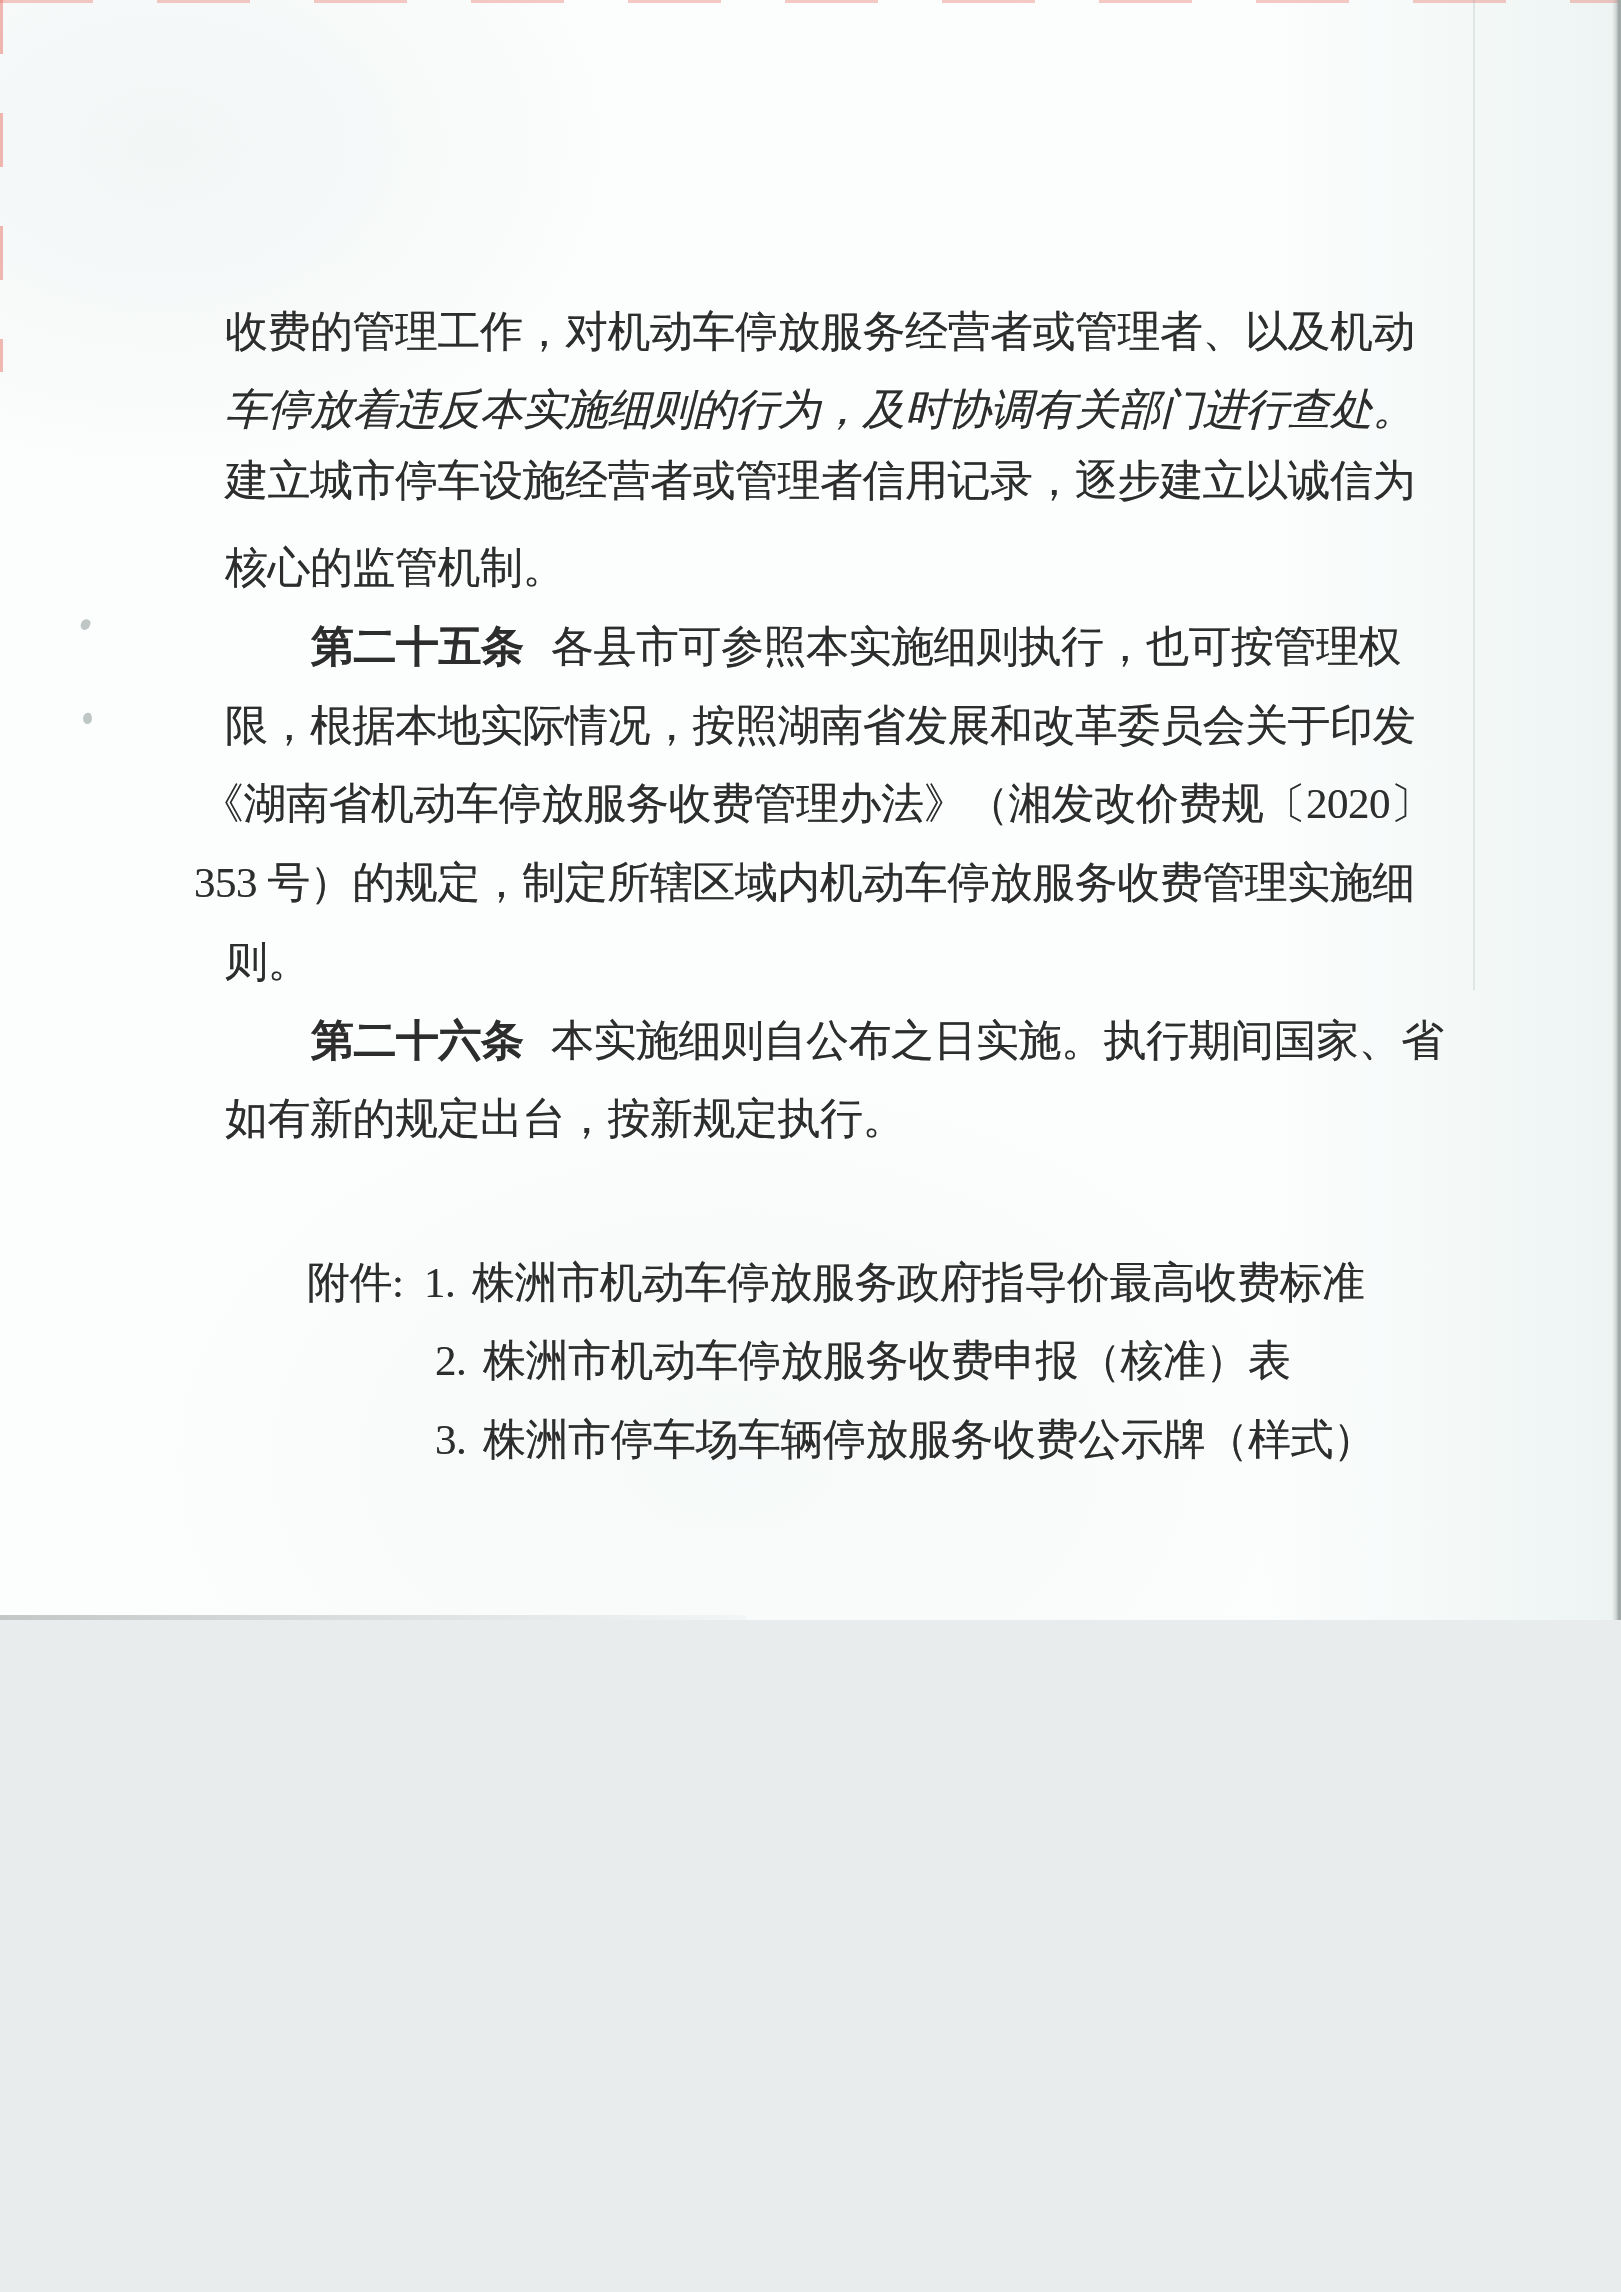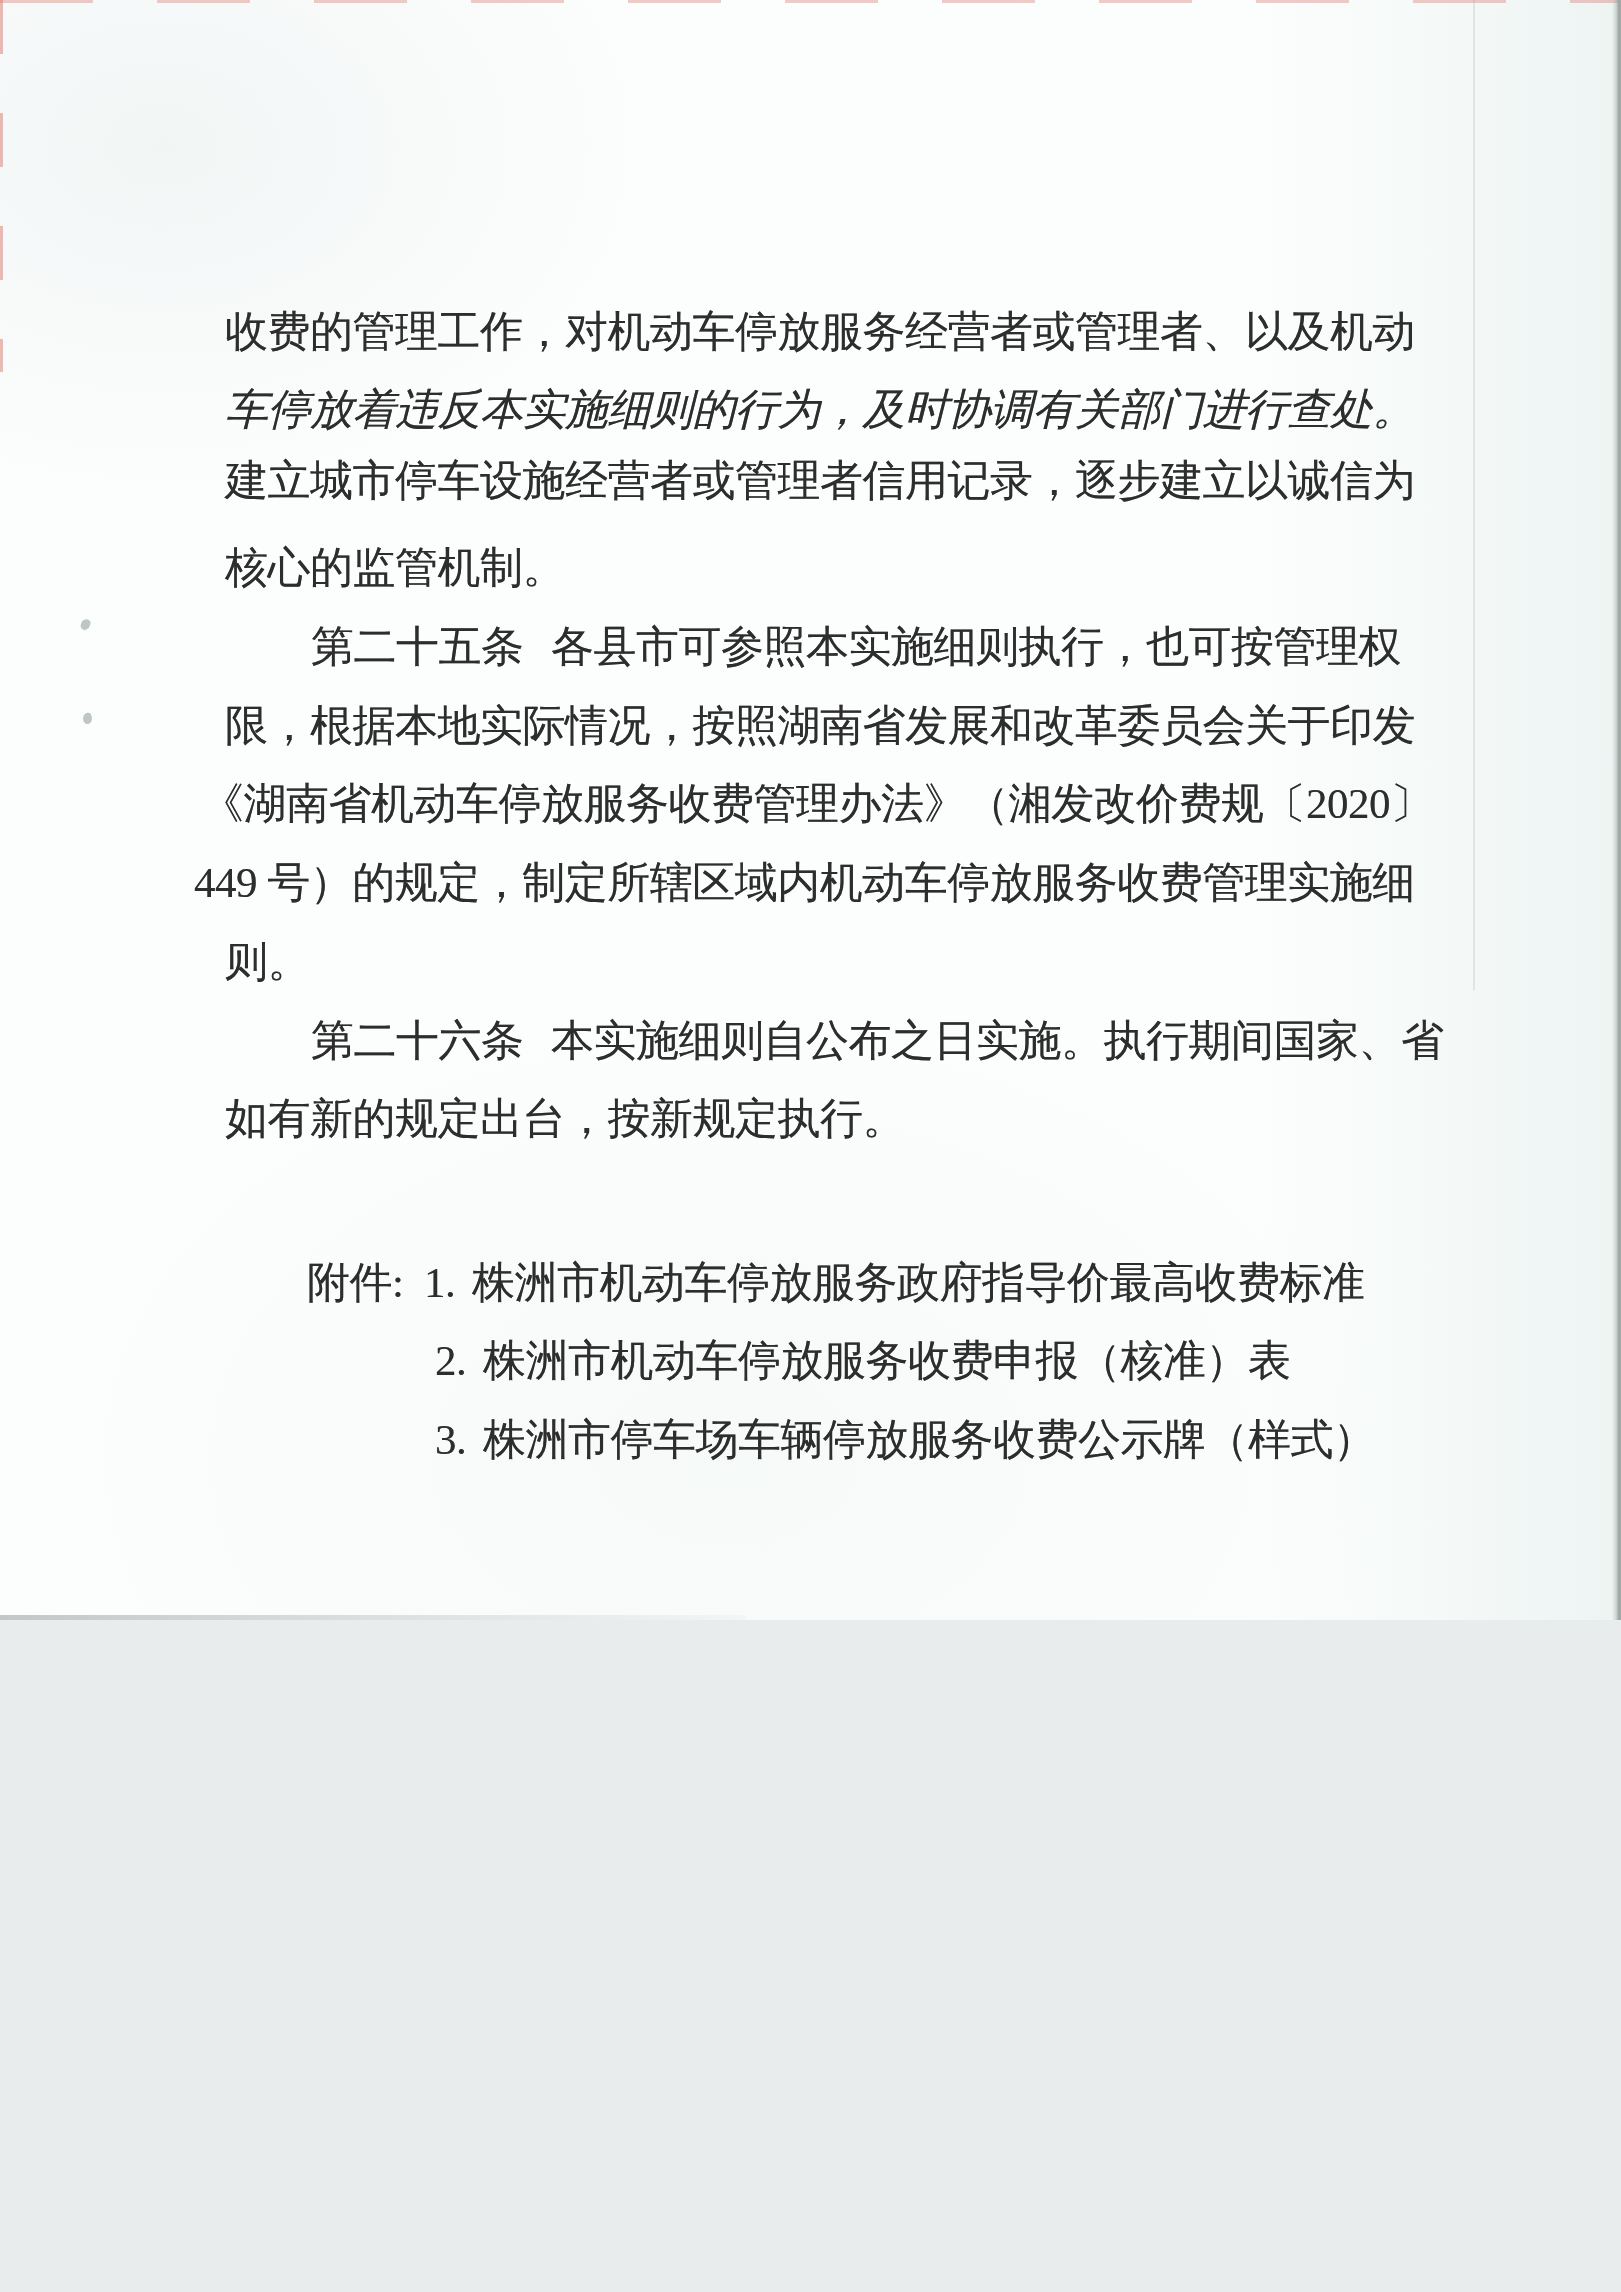--- a/index.html
+++ b/index.html
@@ -72,21 +72,21 @@
   .l7  { top: 765px; left: 201px; }
   .l8  { top: 844px; left: 194px; }
   .l9  { top: 923px; }
   .l10 { top: 1002px; padding-left: 86px; }
   .l11 { top: 1080px; text-align: right; }
 
   .att1 { top: 1244px; left: 307px; font-family: Liberation Serif, serif; }
   .att2 { top: 1322px; left: 435px; }
   .att3 { top: 1401px; left: 435px; }
 
-  .heading { font-weight: 400; }
+  .heading { font-weight: 700; }
   .hsp  { display: inline-block; width: 27.4px; }
   .gap-label { display: inline-block; width: 20.6px; }
   .gap-num   { display: inline-block; width: 16.7px; }
 
   .pagenum {
     position: absolute; top: 2052px; left: 1220px;
     height: 55px; line-height: 55px;
     font-size: 42px; letter-spacing: 1px;
     color: #333; white-space: nowrap;
     text-shadow: 0 0 0.6px rgba(51,51,51,0.5);
@@ -111,21 +111,21 @@
   <main>
 
     <p class="tline l1">收费的管理工作，对机动车停放服务经营者或管理者、以及机动</p>
     <p class="tline l2">车停放着违反本实施细则的行为，及时协调有关部门进行查处。</p>
     <p class="tline l3">建立城市停车设施经营者或管理者信用记录，逐步建立以诚信为</p>
     <p class="tline l4">核心的监管机制。</p>
 
     <p class="tline l5"><span class="heading">第二十五条</span><span class="hsp"></span><span>各县市可参照本实施细则执行，也可按管理权</span></p>
     <p class="tline l6">限，根据本地实际情况，按照湖南省发展和改革委员会关于印发</p>
     <p class="tline l7">《湖南省机动车停放服务收费管理办法》（湘发改价费规〔2020〕</p>
-    <p class="tline l8">449 号）的规定，制定所辖区域内机动车停放服务收费管理实施细</p>
+    <p class="tline l8">353 号）的规定，制定所辖区域内机动车停放服务收费管理实施细</p>
     <p class="tline l9">则。</p>
 
     <p class="tline l10"><span class="heading">第二十六条</span><span class="hsp"></span><span>本实施细则自公布之日实施。执行期间国家、省</span></p>
     <p class="tline l11">如有新的规定出台，按新规定执行。</p>
 
     <p class="tline att1"><span>附件:</span><span class="gap-label"></span><span>1.</span><span class="gap-num"></span><span>株洲市机动车停放服务政府指导价最高收费标准</span></p>
 
     <p class="tline att2"><span>2.</span><span class="gap-num"></span><span>株洲市机动车停放服务收费申报（核准）表</span></p>
 
     <p class="tline att3"><span>3.</span><span class="gap-num"></span><span>株洲市停车场车辆停放服务收费公示牌（样式）</span></p>

